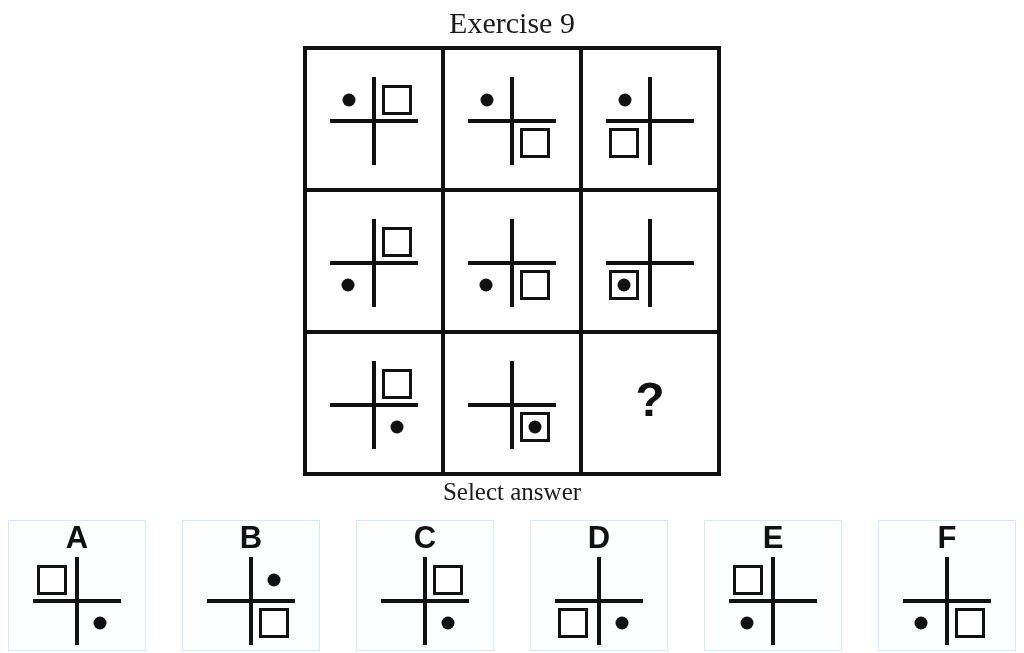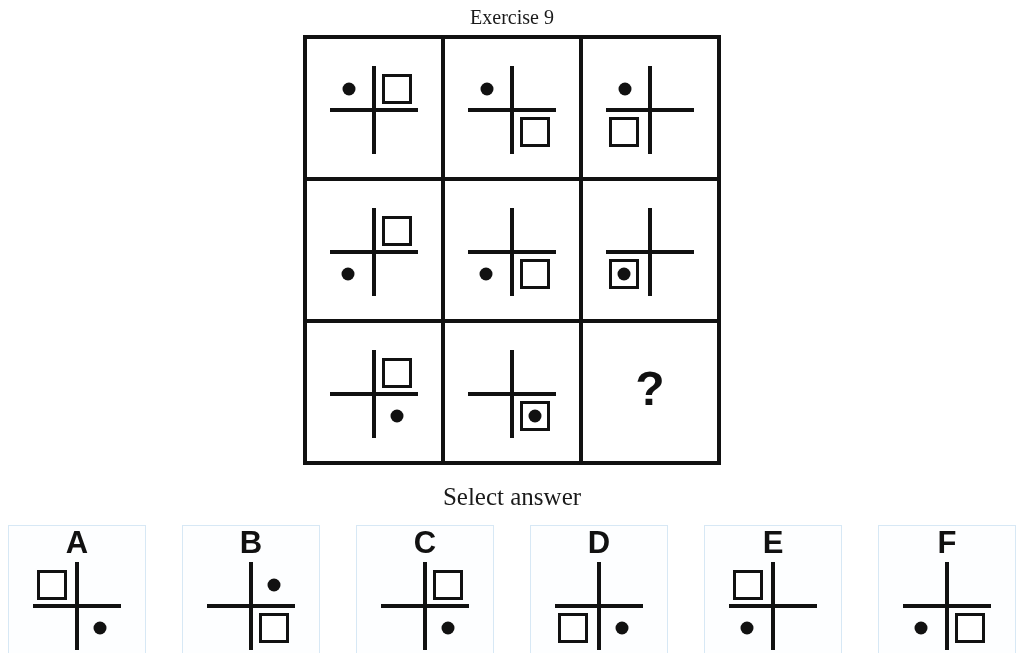--- a/index.html
+++ b/index.html
@@ -3,42 +3,42 @@
 <meta charset="utf-8">
 <style>
   html,body{margin:0;padding:0;background:#ffffff;}
   body{
     width:1024px;height:653px;overflow:hidden;
     font-family:"Liberation Sans","DejaVu Sans",sans-serif;color:#111;
   }
   .title{
     margin:6px 0 6px 0;text-align:center;
     font-family:"Liberation Serif","DejaVu Serif",serif;
-    font-size:20px;color:#1a1a1a;
+    font-size:30px;color:#1a1a1a;
   }
   .grid{
     display:grid;
     grid-template-columns:repeat(3,134px);
     grid-auto-rows:138px;
     background:#111;
     padding:4px;gap:4px;
     width:max-content;
     margin:0 auto;
   }
   .cell{
     background:#fff;
     display:flex;align-items:center;justify-content:center;
   }
   .qmark{
     font-size:48px;font-weight:700;color:#111;
     font-family:"Liberation Sans","DejaVu Sans",sans-serif;
     transform:translateY(-4px);
   }
   .select-label{
-    text-align:center;margin-top:18px;
+    text-align:center;margin-top:2px;
     font-family:"Liberation Serif","DejaVu Serif",serif;
     font-size:25px;color:#1a1a1a;
   }
   .options{
     display:flex;justify-content:space-between;
     margin:14px 8px 0 8px;
   }
   .option-card{
     width:138px;height:131px;
     background:#fdfeff;

